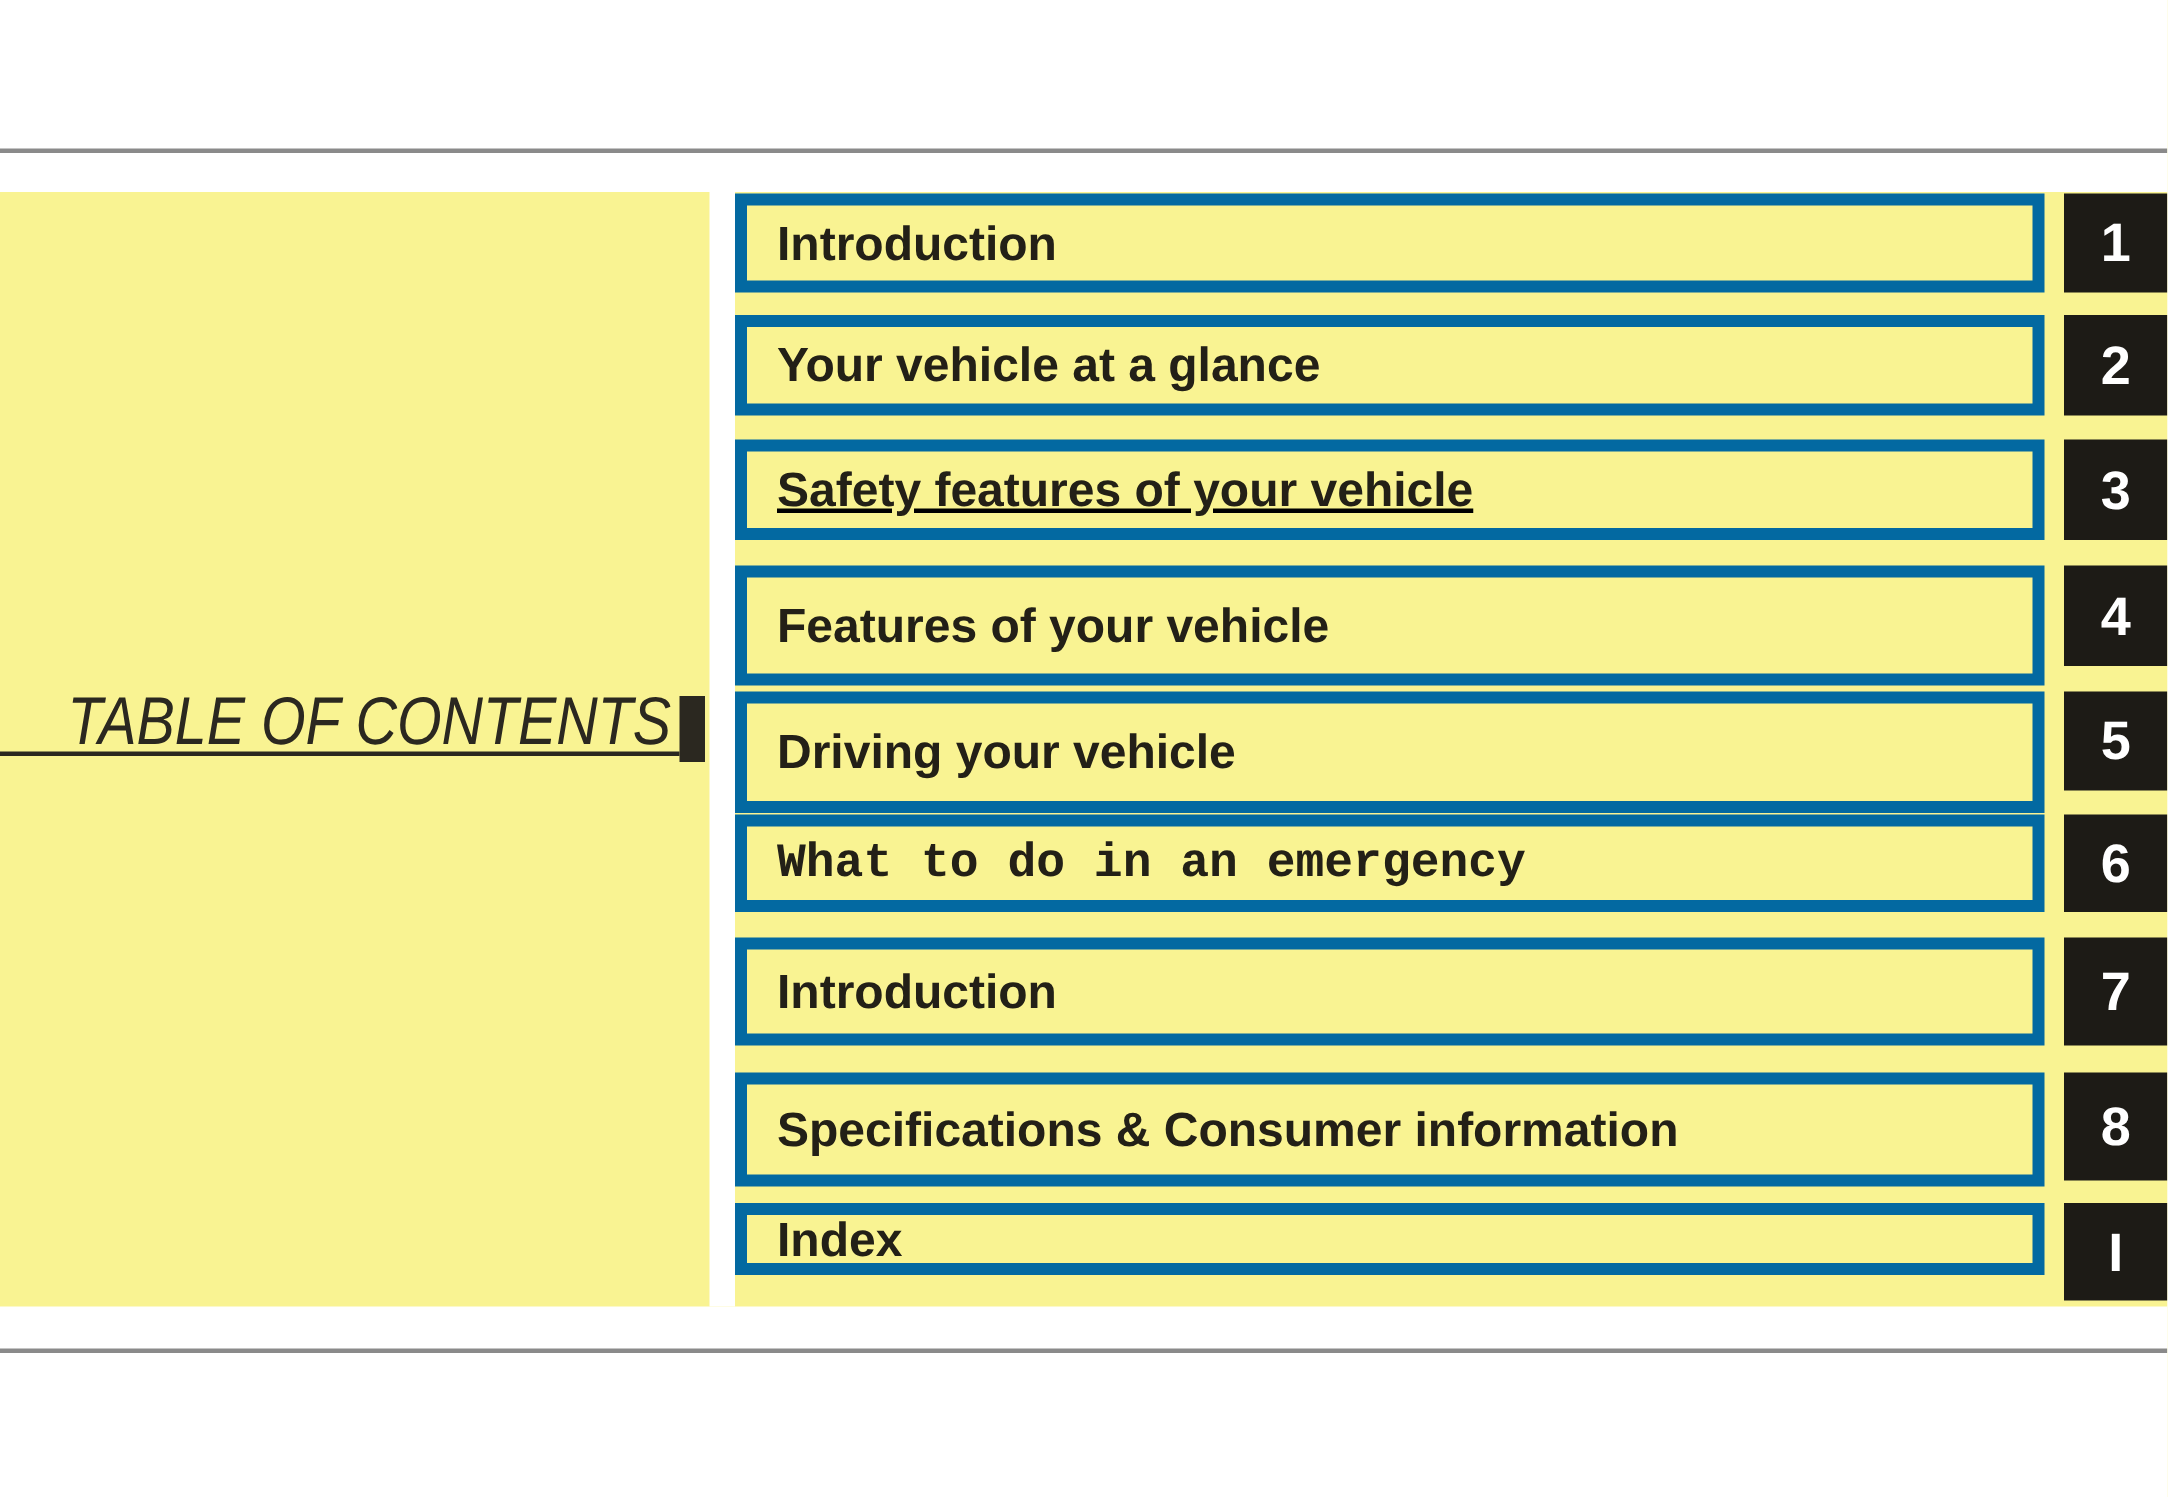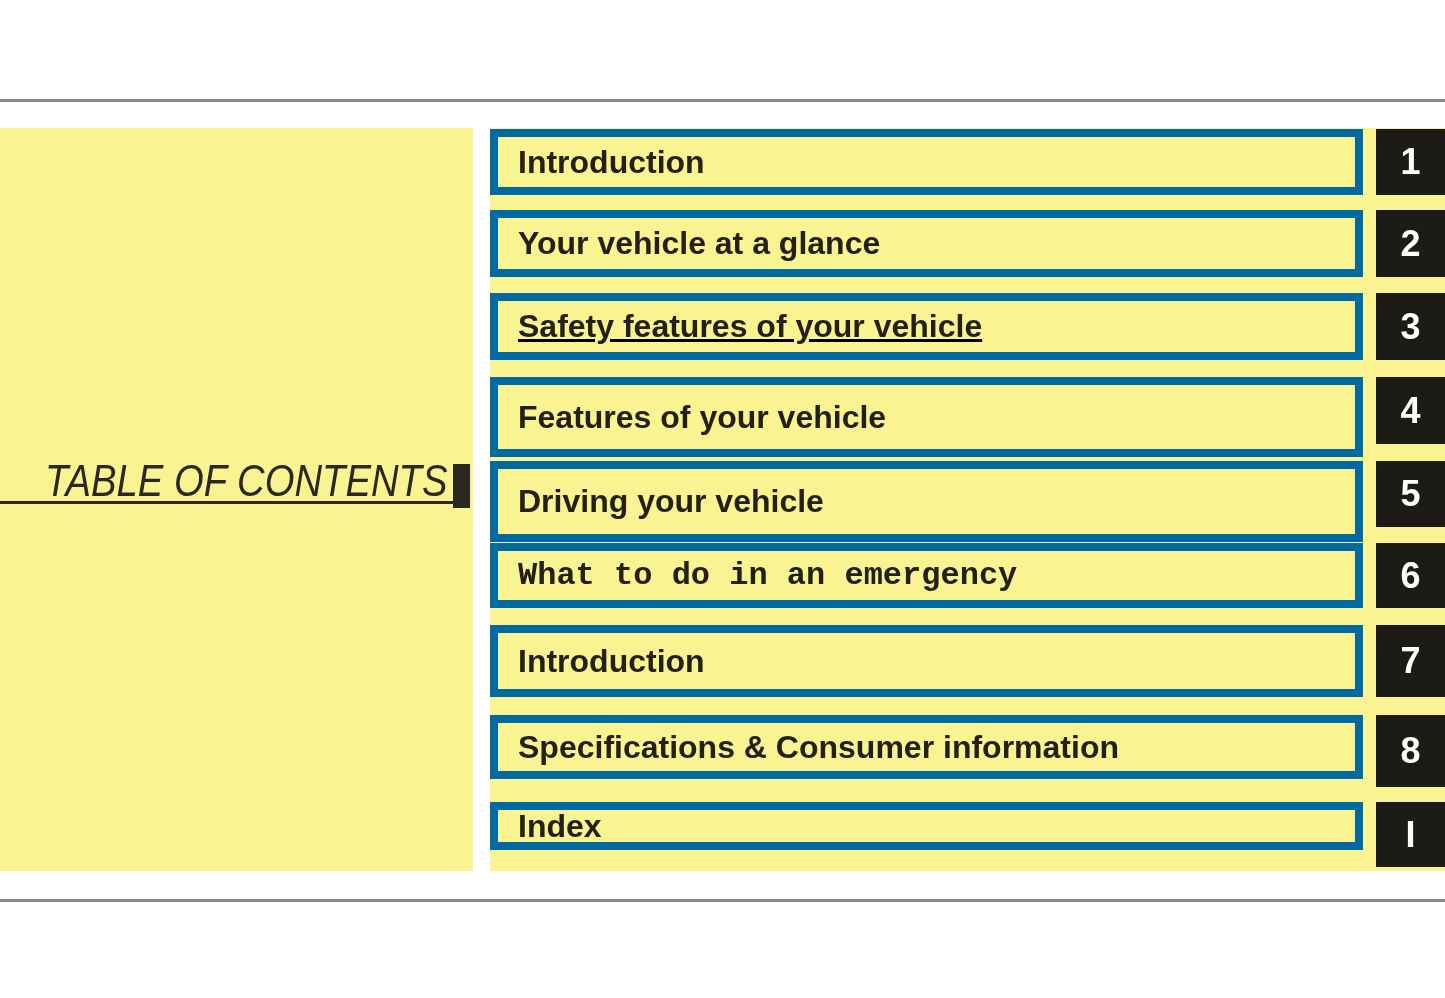--- a/index.html
+++ b/index.html
@@ -149,21 +149,21 @@
   <div class="chapter-box" style="top: 543px; height: 65px; font-family: Liberation Mono, monospace;">
     <span class="chapter-label">What to do in an emergency</span>
   </div>
   <div class="chapter-tab" style="top: 543px; height: 65px;">6</div>
 
   <div class="chapter-box" style="top: 625px; height: 72px;">
     <span class="chapter-label">Introduction</span>
   </div>
   <div class="chapter-tab" style="top: 625px; height: 72px;">7</div>
 
-  <div class="chapter-box" style="top: 715px; height: 64px; text-align: center;">
+  <div class="chapter-box" style="top: 715px; height: 76px; text-align: center;">
     <span class="chapter-label">Specifications &amp; Consumer information</span>
   </div>
   <div class="chapter-tab" style="top: 715px; height: 72px;">8</div>
 
   <div class="chapter-box" style="top: 802px; height: 48px;">
     <span class="chapter-label">Index</span>
   </div>
   <div class="chapter-tab" style="top: 802px; height: 65px;">I</div>
 </div>
 

